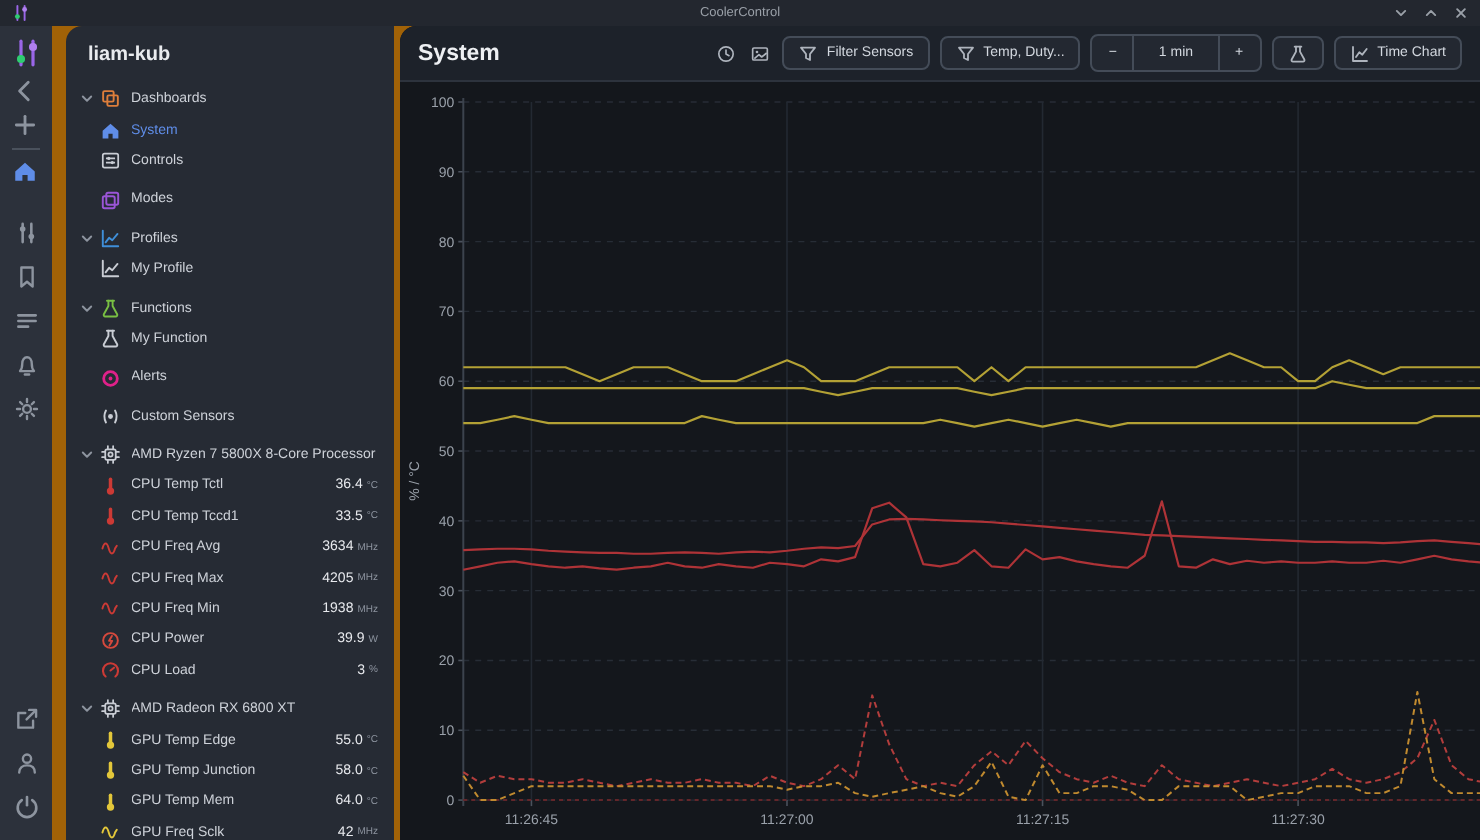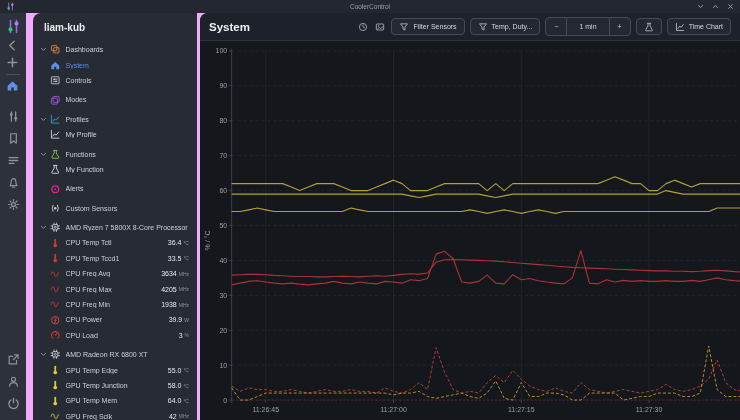--- a/index.html
+++ b/index.html
@@ -1,17 +1,17 @@
 <!DOCTYPE html>
 <html><head>
 <meta charset="utf-8">
 <style>
   html,body{margin:0;padding:0;}
   body{width:740px;height:420px;background:#171b21;font-family:"Liberation Sans",sans-serif;overflow:hidden;-webkit-font-smoothing:antialiased;}
-  .window{width:740px;height:420px;display:flex;flex-direction:column;background:#f0abfc;}
+  .window{width:740px;height:420px;display:flex;flex-direction:column;background:#a16207;}
   
   .titlebar{height:13px;background:#23272f;display:flex;align-items:center;padding:0 6px;position:relative;flex:0 0 auto;}
   .tb-logo{width:9px;height:9px;display:flex;}
   .tb-title{position:absolute;left:0;right:0;text-align:center;font-size:6.5px;color:#9aa0a8;pointer-events:none;}
   .tb-controls{margin-left:auto;display:flex;gap:8px;z-index:1;align-items:center;}
   .tb-controls .wc{width:7px;height:7px;color:#9aa0a8;display:flex;cursor:pointer;}
   
   .content{flex:1;display:flex;min-height:0;}
   .rail{width:26px;background:#2c313b;display:flex;flex-direction:column;align-items:center;padding:5px 0 6px;flex:0 0 auto;}
   .ric{width:13px;height:13px;color:#8d949f;margin:4.5px 0;display:flex;cursor:pointer;}

